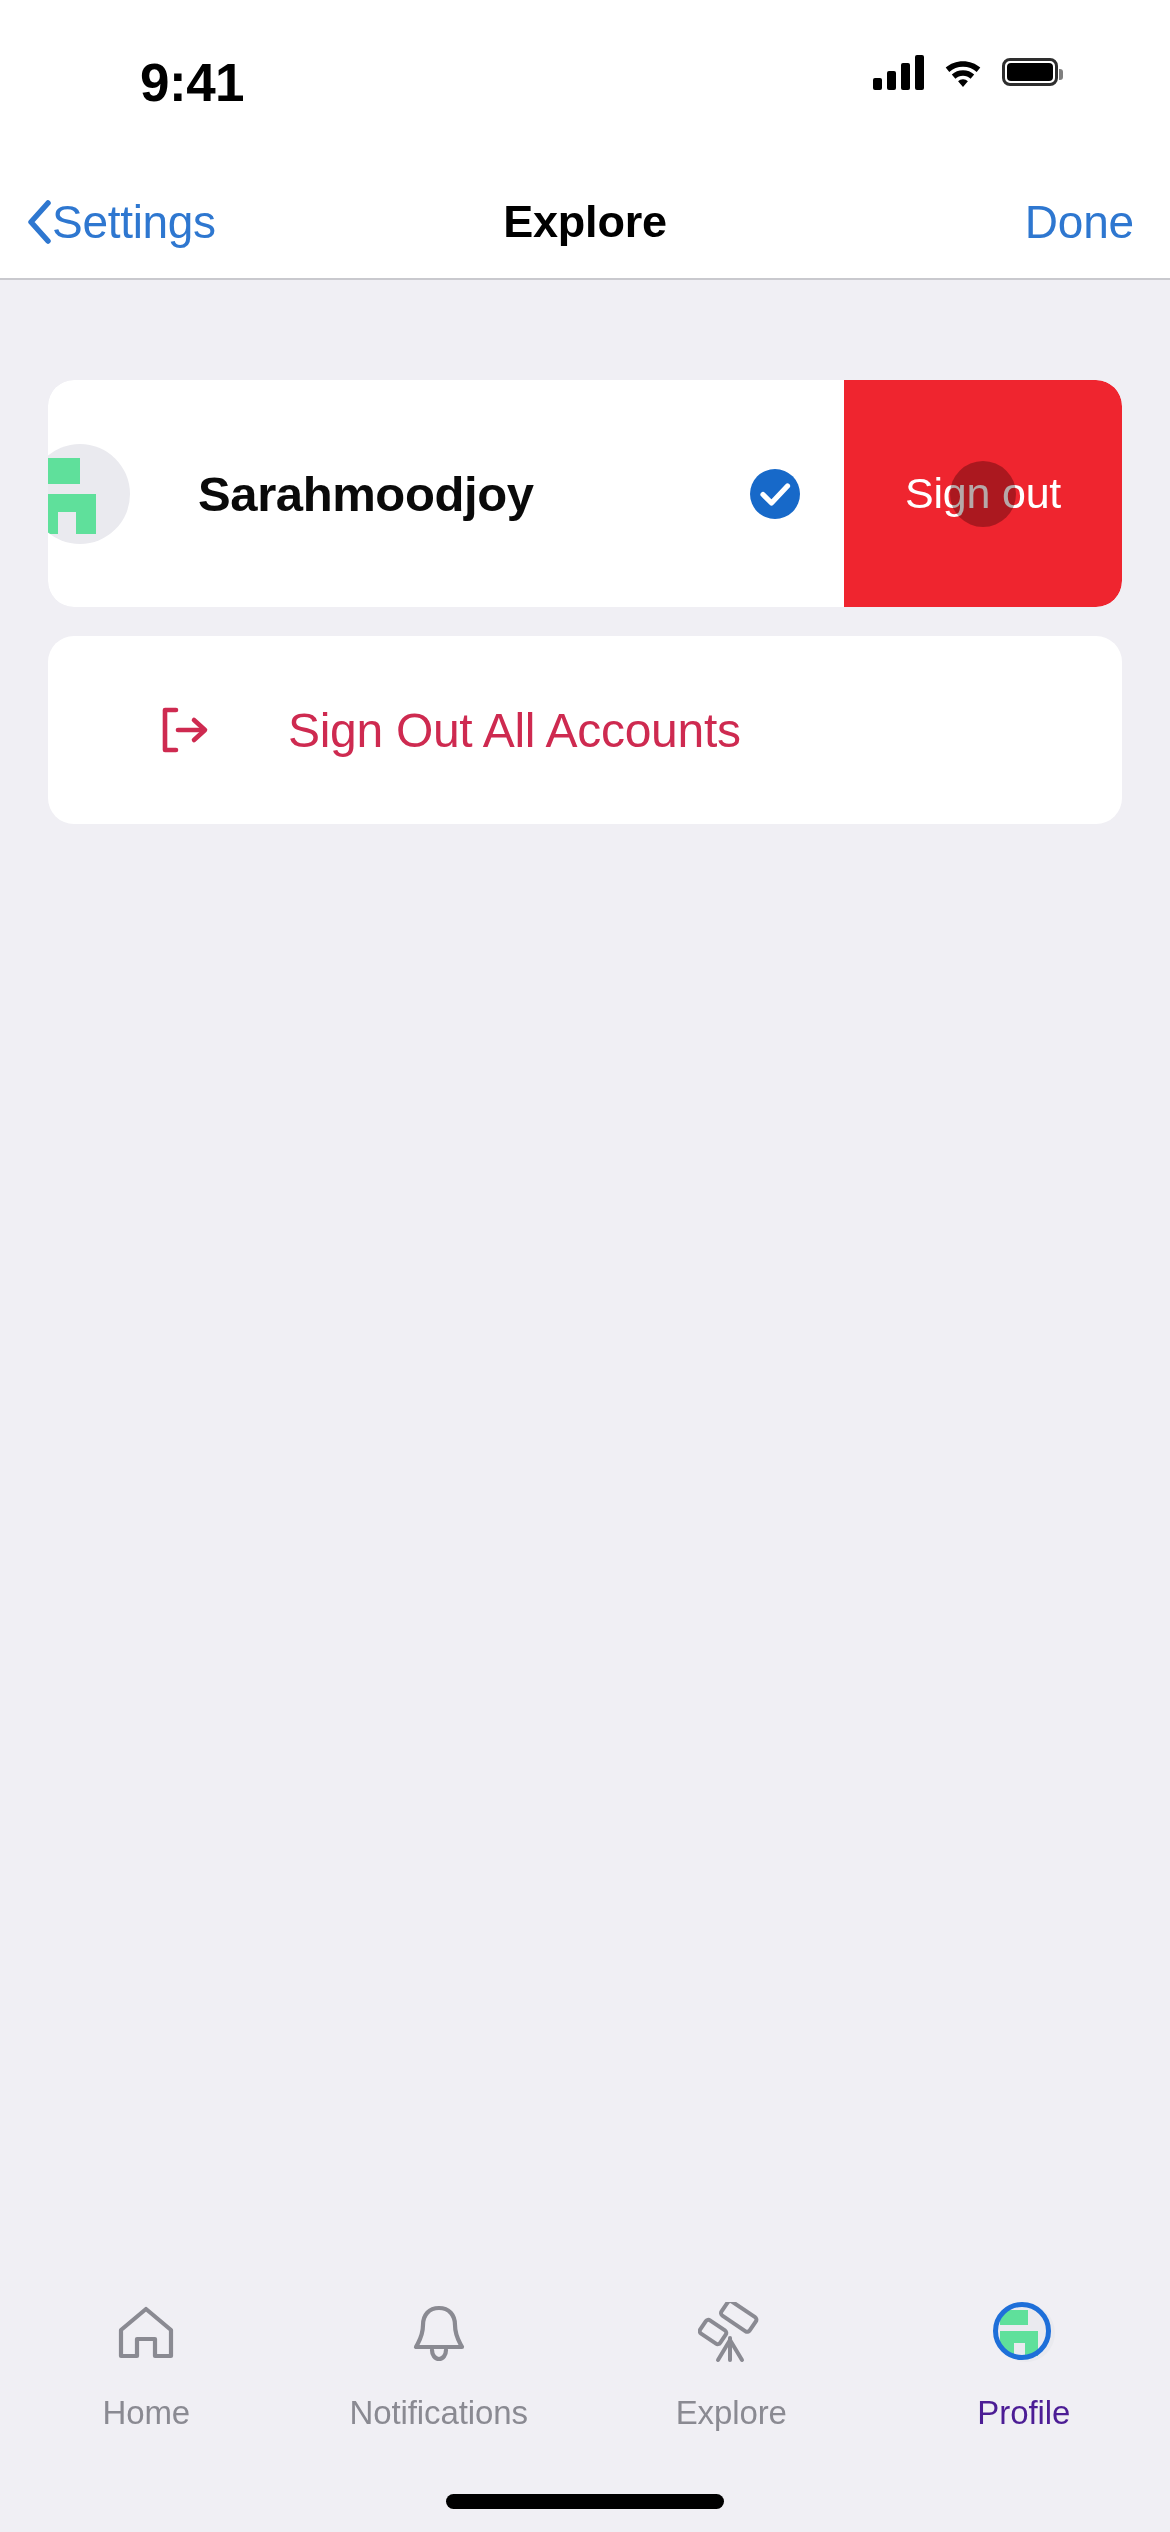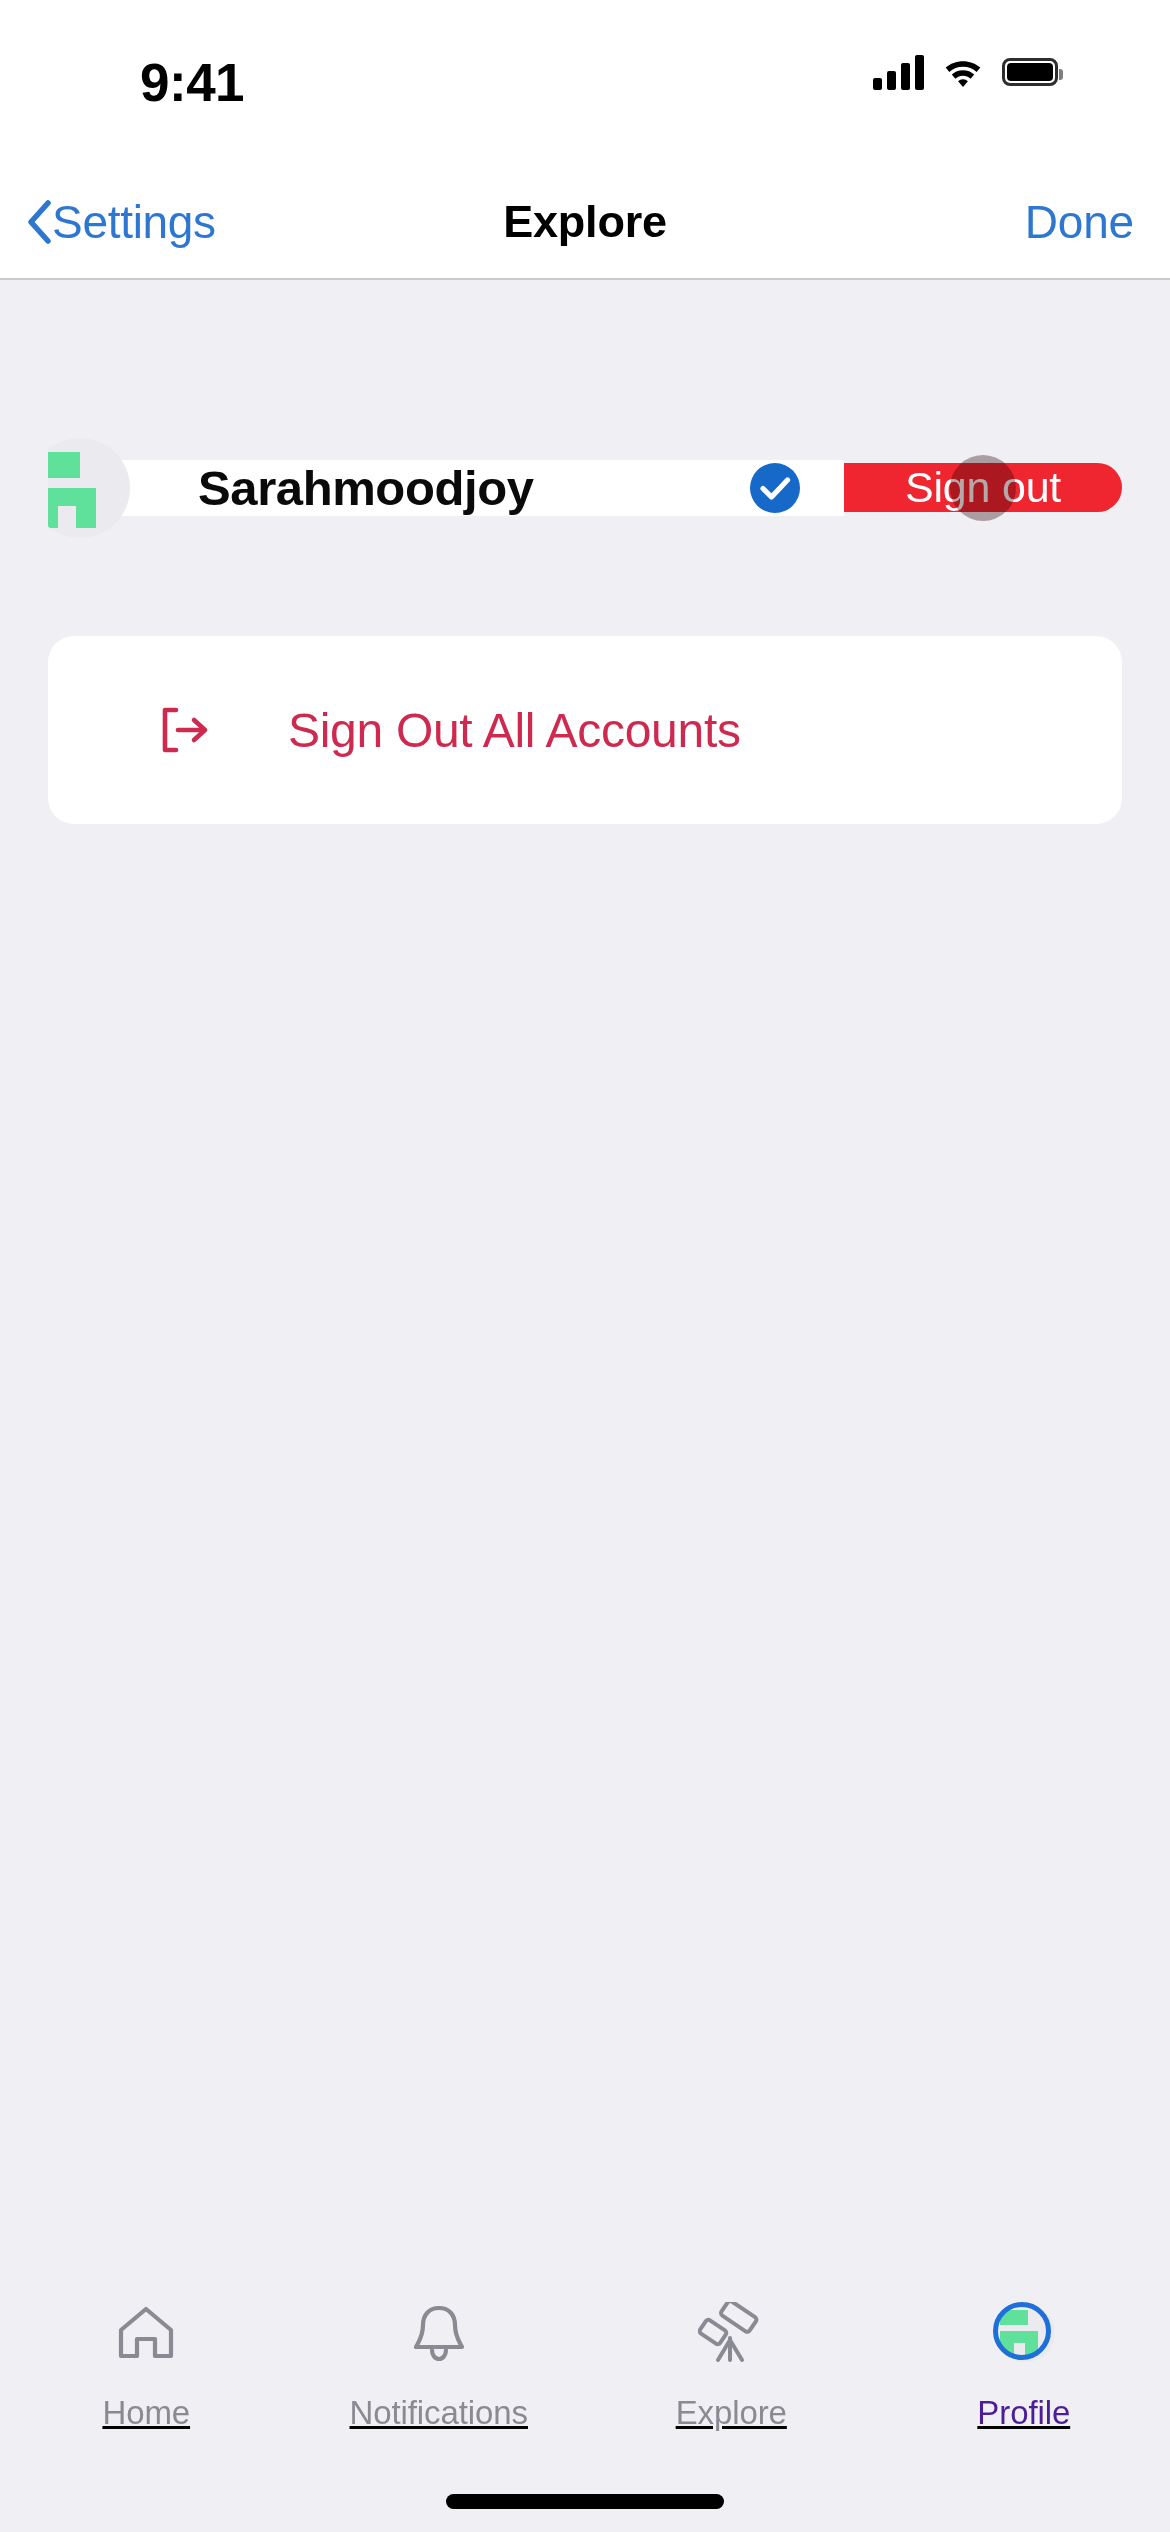--- a/index.html
+++ b/index.html
@@ -6,21 +6,21 @@
   html, body {
     width: 1170px; height: 2532px;
     font-family: "Liberation Sans", sans-serif;
     background: #F0EFF4;
     overflow: hidden;
   }
   #screen {
     position: relative;
     width: 1170px; height: 2532px;
     background: #F0EFF4;
-    display: flex; flex-direction: column; text-decoration: underline;
+    display: flex; flex-direction: column;
   }
 
   
   .statusbar {
     height: 168px;
     background: #FFFFFF;
     position: relative;
     flex: 0 0 auto;
   }
   .status-time {
@@ -104,27 +104,26 @@
   .content {
     flex: 1 1 auto;
     position: relative;
     background: #F0EFF4;
   }
 
   
   .account-row {
     position: absolute;
     left: 48px; right: 48px;
-    top: 94px;
+    top: 100px;
     height: 227px;
     border-radius: 26px;
     overflow: hidden;
     display: flex;
     background: transparent;
-    align-items: center;
   }
   .account-main {
     flex: 1 1 auto;
     background: #FFFFFF;
     display: flex;
     align-items: center;
     position: relative;
     border-radius: 26px 0 0 26px;
     padding-left: 36px;
   }

